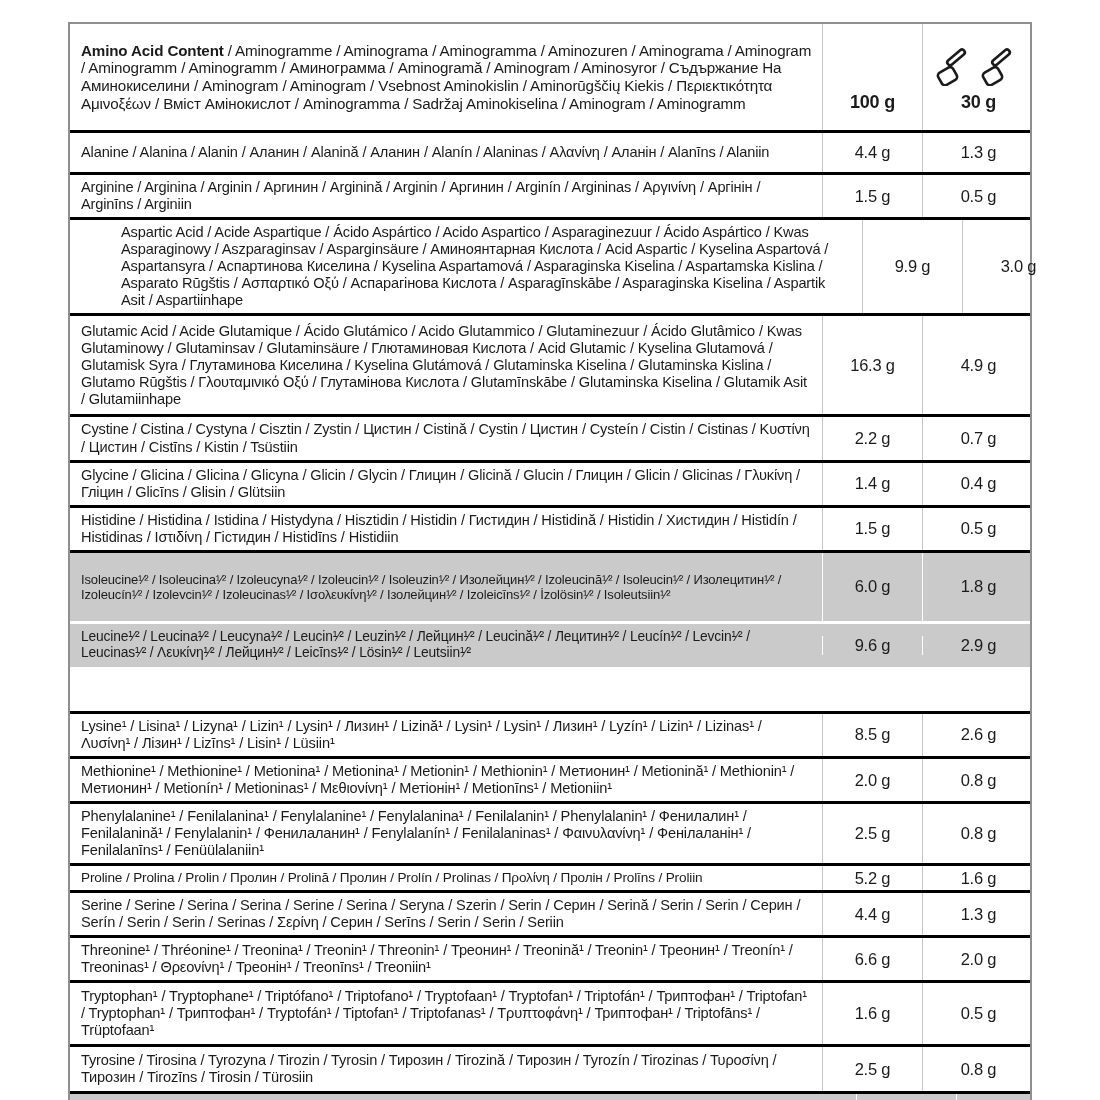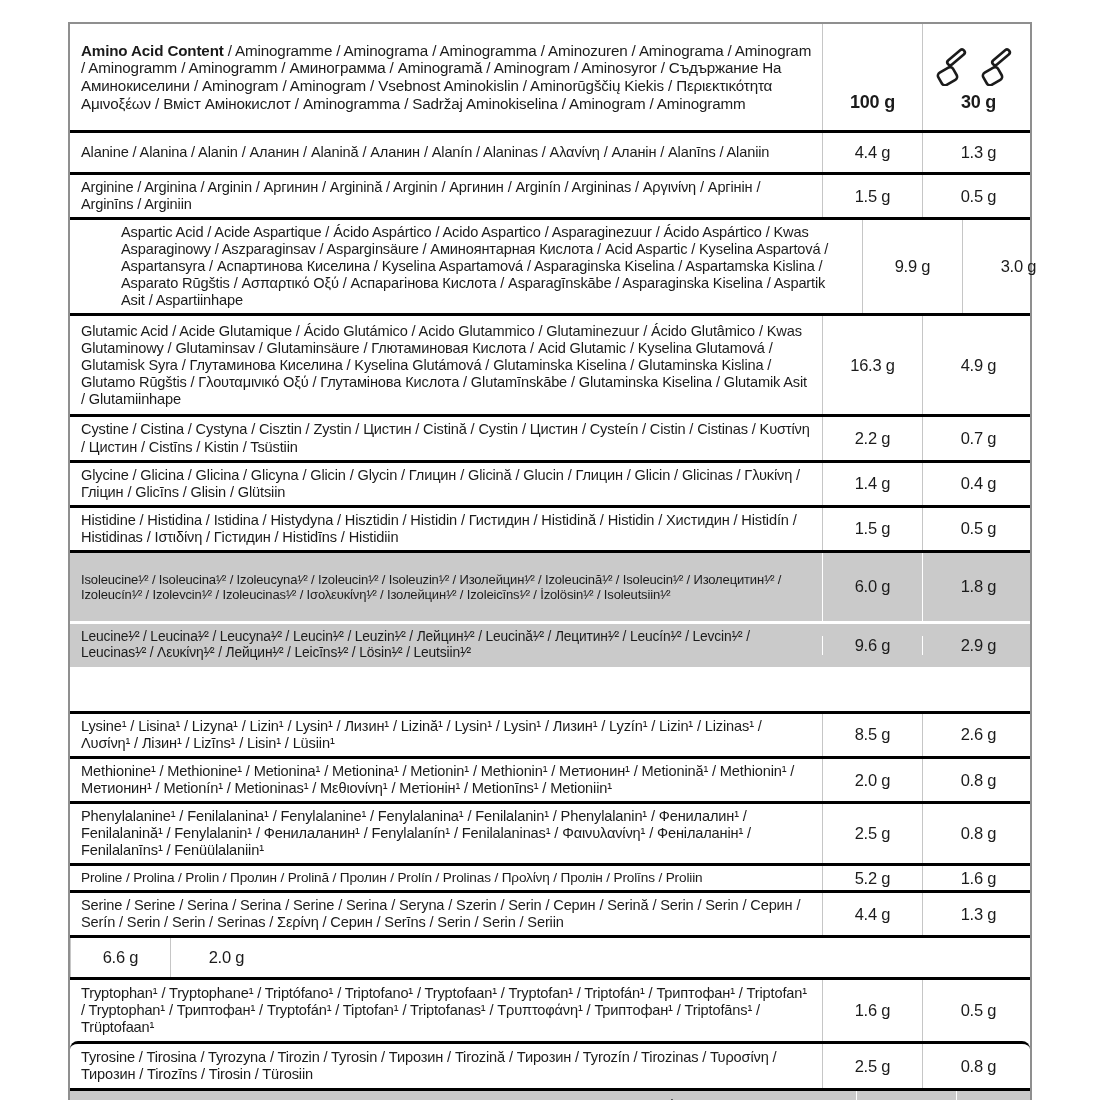--- a/index.html
+++ b/index.html
@@ -54,21 +54,21 @@
   #rows .row:nth-child(7)  { min-height: 43px; }
   #rows .row:nth-child(8)  { min-height: 71px; }
   #rows .row:nth-child(9)  { min-height: 46px; }
   #rows .row:nth-child(10) { min-height: 41px; margin-top: 44px; }
   #rows .row:nth-child(11) { min-height: 42px; }
   #rows .row:nth-child(12) { min-height: 56px; }
   #rows .row:nth-child(13) { min-height: 24px; }
   #rows .row:nth-child(14) { min-height: 42px; }
   #rows .row:nth-child(15) { min-height: 42px; }
   #rows .row:nth-child(16) { min-height: 64px; }
-  #rows .row:nth-child(17) { min-height: 47px; border-radius: 8px; }
+  #rows .row:nth-child(17) { min-height: 47px; }
   #rows .row:nth-child(18) { min-height: 44px; }
   
   #rows .row:nth-child(8) .name-cell  { font-size: 13px; }
   #rows .row:nth-child(9) .name-cell  { font-size: 13.8px; }
   #rows .row:nth-child(13) .name-cell { font-size: 13.6px; }
   #rows .row:nth-child(18) .name-cell { font-size: 13px; margin-left: 34px; }
 </style>
 </head>
 <body>
 
@@ -180,20 +180,21 @@
     <div class="val-cell val-30">1.6 g</div>
   </div>
 
   <div class="row body-row">
     <div class="name-cell">Serine / Serine / Serina / Serina / Serine / Serina / Seryna / Szerin / Serin / Серин / Serină / Serin / Serin / Серин / Serín / Serin / Serin / Serinas / Σερίνη / Серин / Serīns / Serin / Serin / Seriin</div>
     <div class="val-cell val-100">4.4 g</div>
     <div class="val-cell val-30">1.3 g</div>
   </div>
 
   <div class="row body-row">
+    <div class="name-cell">Threonine¹ / Thréonine¹ / Treonina¹ / Treonin¹ / Threonin¹ / Треонин¹ / Treonină¹ / Treonin¹ / Треонин¹ / Treonín¹ / Treoninas¹ / Θρεονίνη¹ / Треонін¹ / Treonīns¹ / Treoniin¹</div>
     <div class="val-cell val-100">6.6 g</div>
     <div class="val-cell val-30">2.0 g</div>
   </div>
 
   <div class="row body-row">
     <div class="name-cell">Tryptophan¹ / Tryptophane¹ / Triptófano¹ / Triptofano¹ / Tryptofaan¹ / Tryptofan¹ / Triptofán¹ / Триптофан¹ / Triptofan¹ / Tryptophan¹ / Триптофан¹ / Tryptofán¹ / Tiptofan¹ / Triptofanas¹ / Τρυπτοφάνη¹ / Триптофан¹ / Triptofāns¹ / Trüptofaan¹</div>
     <div class="val-cell val-100">1.6 g</div>
     <div class="val-cell val-30">0.5 g</div>
   </div>
 

